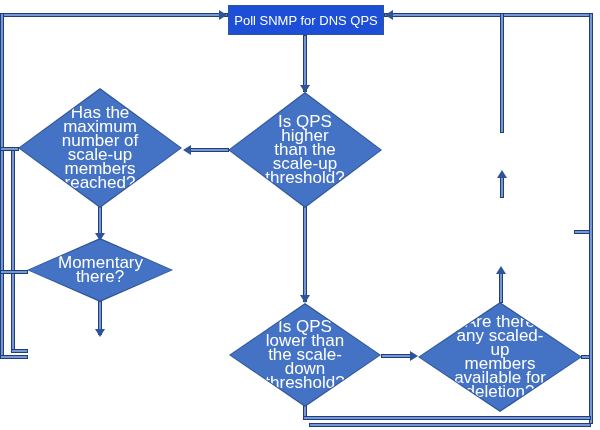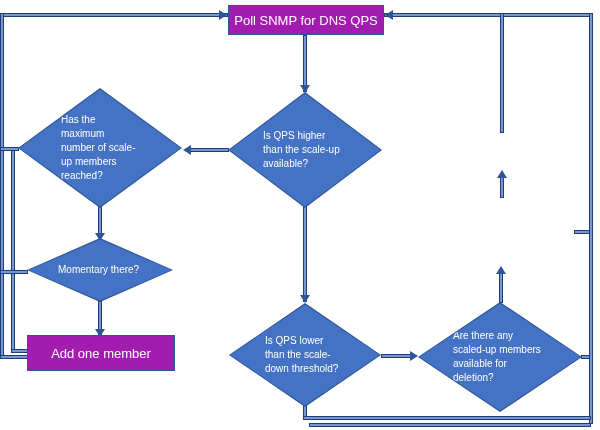--- a/index.html
+++ b/index.html
@@ -2,37 +2,37 @@
 <html><head>
 <meta charset="utf-8">
 <style>
   html,body{margin:0;padding:0;background:#ffffff;}
   #canvas{
     position:relative;width:600px;height:430px;background:#ffffff;overflow:hidden;
     font-family:"Liberation Sans",sans-serif;
   }
   
   .proc{
-    position:absolute;background:#a21caf;border:1px solid #2F5597;
+    position:absolute;background:#1d4ed8;border:1px solid #2F5597;
     display:flex;align-items:center;justify-content:center;
     color:#fff;text-align:center;box-sizing:border-box;
   }
   .proc .lbl{font-size:13px;line-height:15px;}
   .diamond{position:absolute;}
   .diamond .outer{
     position:absolute;inset:0;background:#2F5597;
     clip-path:polygon(50% 0,100% 50%,50% 100%,0 50%);
   }
   .diamond .inner{
     position:absolute;inset:1.5px;background:#4472C4;
     clip-path:polygon(50% 0,100% 50%,50% 100%,0 50%);
     display:flex;align-items:center;justify-content:center;
   }
   .diamond .lbl{
-    color:#fff;font-size:10px;line-height:14px;text-align:left;
+    color:#fff;font-size:17px;line-height:14px;text-align:center;
   }
   
   .h,.v{position:absolute;background:#7796D4;border:1px solid #1F3E77;box-sizing:border-box;}
   .h{height:4px;}
   .v{width:4px;}
   
   .arr{position:absolute;width:0;height:0;}
   .arr-down{border-left:5px solid transparent;border-right:5px solid transparent;border-top:8px solid #2E5398;}
   .arr-up{border-left:5px solid transparent;border-right:5px solid transparent;border-bottom:8px solid #2E5398;}
   .arr-left{border-top:5px solid transparent;border-bottom:5px solid transparent;border-right:8px solid #2E5398;}
@@ -98,41 +98,38 @@
   <div class="arr arr-up" style="left:496px;top:266px;"></div>
   <div class="arr arr-up" style="left:497px;top:170px;"></div>
 
   <div class="proc" style="left:228px;top:5px;width:156px;height:30px;">
     <span class="lbl">Poll SNMP for DNS QPS</span>
   </div>
 
   <div class="diamond" style="left:228px;top:92px;width:154px;height:116px;">
     <div class="outer"></div>
     <div class="inner">
-      <span class="lbl" style="width:84px;">Is QPS higher than the scale-up available?</span>
+      <span class="lbl" style="width:84px;">Is QPS higher than the scale-up threshold?</span>
     </div>
   </div>
 
   <div class="diamond" style="left:18px;top:88px;width:164px;height:120px;">
     <div class="outer"></div>
     <div class="inner">
       <span class="lbl" style="width:78px;">Has the maximum number of scale-up members reached?</span>
     </div>
   </div>
 
   <div class="diamond" style="left:27px;top:238px;width:146px;height:64px;">
     <div class="outer"></div>
     <div class="inner">
       <span class="lbl" style="width:84px;">Momentary there?</span>
     </div>
   </div>
 
-  <div class="proc" style="left:27px;top:335px;width:148px;height:36px;">
-    <span class="lbl">Add one member</span>
-  </div>
 
 
 
   <div class="diamond" style="left:229px;top:303px;width:152px;height:104px;">
     <div class="outer"></div>
     <div class="inner">
       <span class="lbl" style="width:80px;">Is QPS lower than the scale-down threshold?</span>
     </div>
   </div>
 

